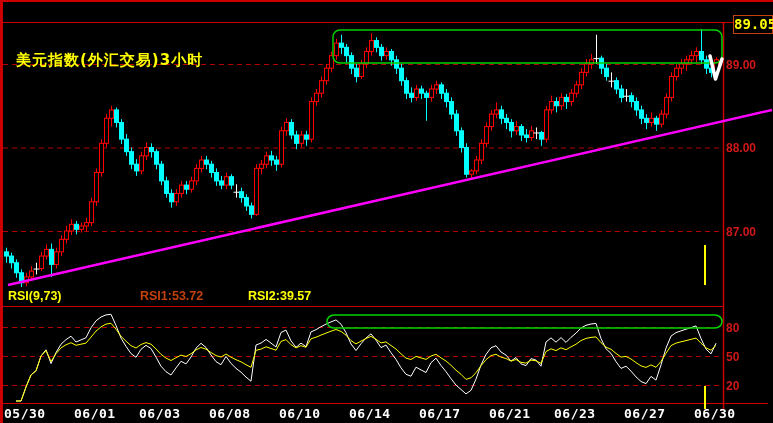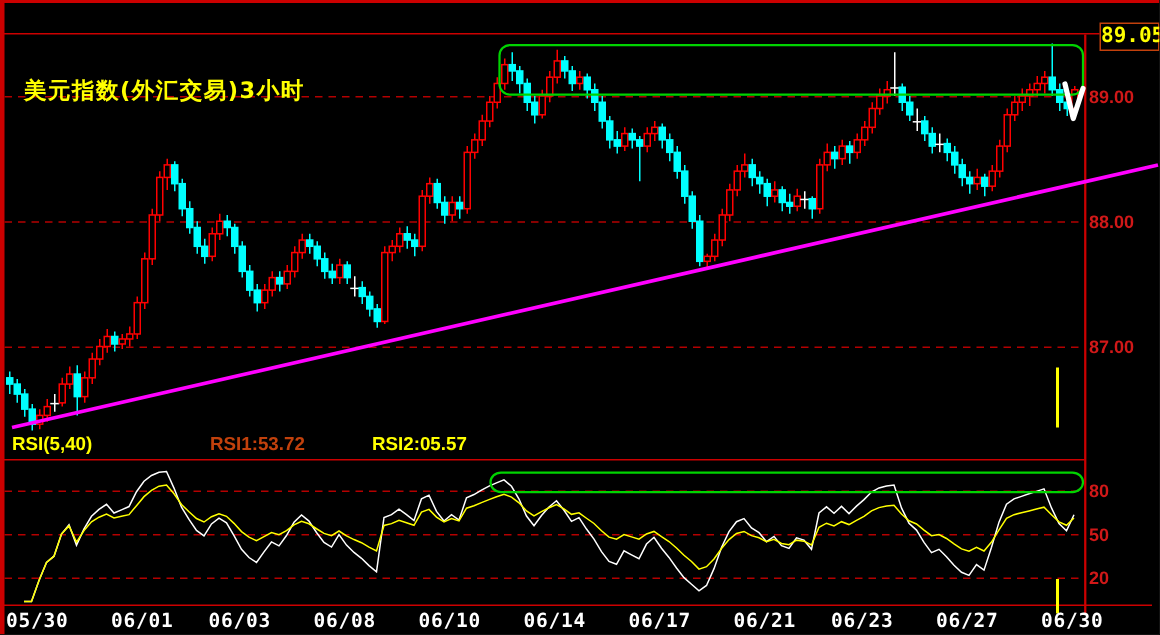--- a/index.html
+++ b/index.html
@@ -341,17 +341,17 @@
       <text x="209" y="418" fill="#ffffff" font-size="13px" font-weight="bold" font-family="DejaVu Sans Mono, monospace" letter-spacing="0.5">06/08</text>
       <text x="279" y="418" fill="#ffffff" font-size="13px" font-weight="bold" font-family="DejaVu Sans Mono, monospace" letter-spacing="0.5">06/10</text>
       <text x="349" y="418" fill="#ffffff" font-size="13px" font-weight="bold" font-family="DejaVu Sans Mono, monospace" letter-spacing="0.5">06/14</text>
       <text x="419" y="418" fill="#ffffff" font-size="13px" font-weight="bold" font-family="DejaVu Sans Mono, monospace" letter-spacing="0.5">06/17</text>
       <text x="489" y="418" fill="#ffffff" font-size="13px" font-weight="bold" font-family="DejaVu Sans Mono, monospace" letter-spacing="0.5">06/21</text>
       <text x="554" y="418" fill="#ffffff" font-size="13px" font-weight="bold" font-family="DejaVu Sans Mono, monospace" letter-spacing="0.5">06/23</text>
       <text x="624" y="418" fill="#ffffff" font-size="13px" font-weight="bold" font-family="DejaVu Sans Mono, monospace" letter-spacing="0.5">06/27</text>
       <text x="694" y="418" fill="#ffffff" font-size="13px" font-weight="bold" font-family="DejaVu Sans Mono, monospace" letter-spacing="0.5">06/30</text>
     </svg>
   <div class="abs title-text">美元指数(外汇交易)3小时</div>
-  <div class="abs rsi-head rsi-name">RSI(5,40)</div>
+  <div class="abs rsi-head rsi-name">RSI(9,73)</div>
   <div class="abs rsi-head rsi1">RSI1:53.72</div>
-  <div class="abs rsi-head rsi2">RSI2:05.57</div>
+  <div class="abs rsi-head rsi2">RSI2:39.57</div>
   <div class="abs cur-price">89.05</div>
 </div>
 
 </body></html>

